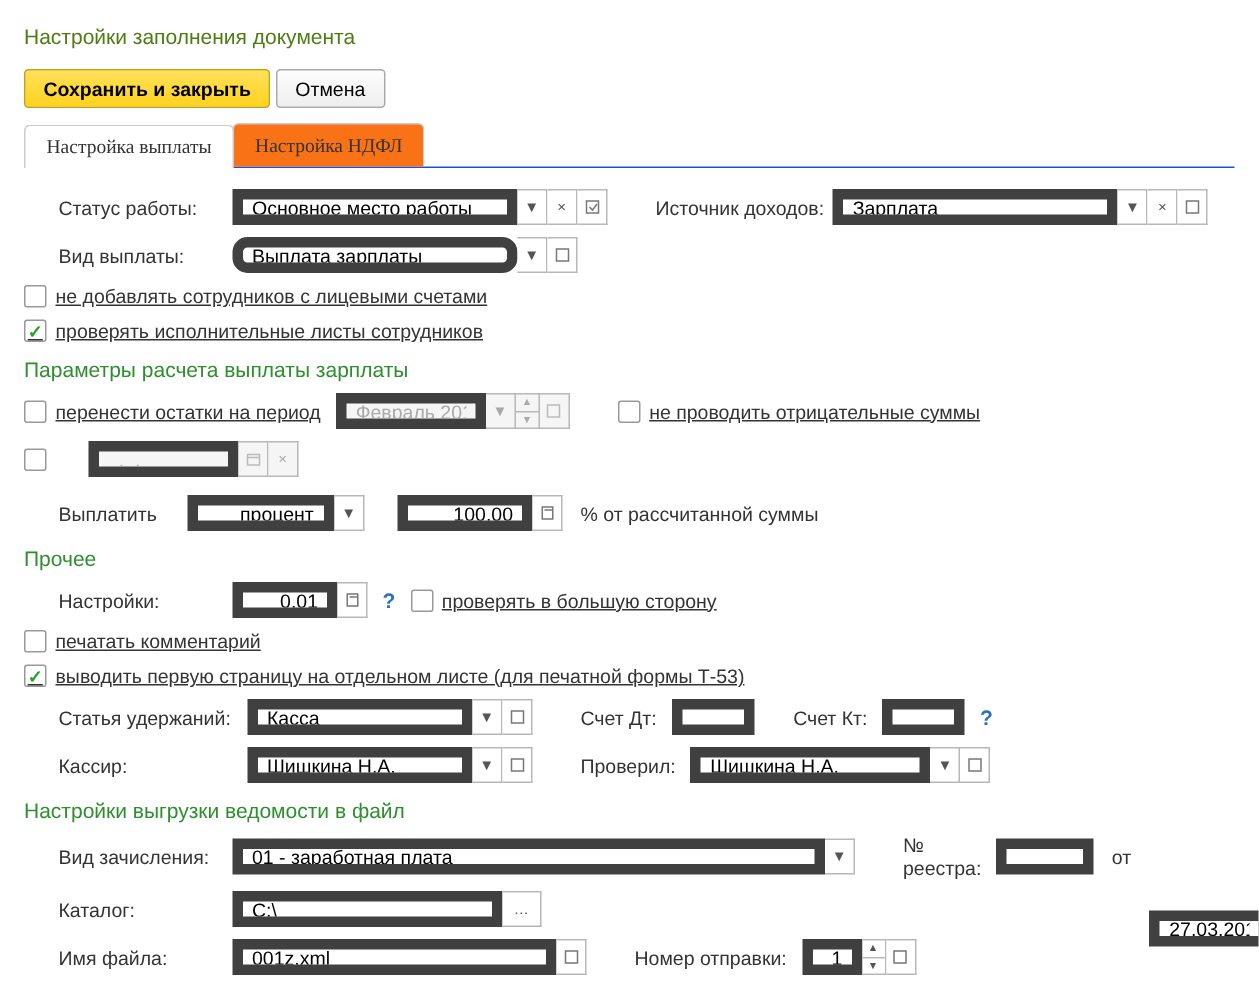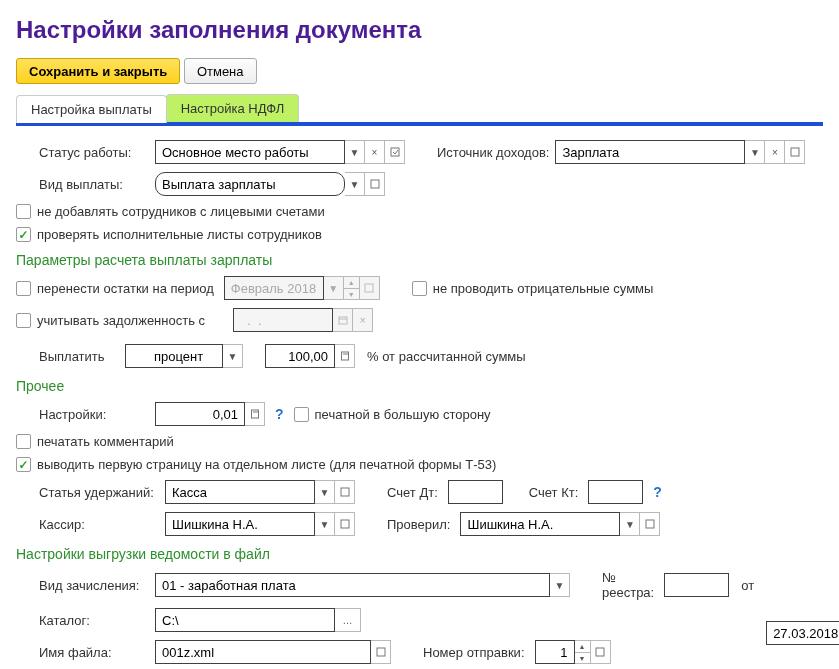--- a/index.html
+++ b/index.html
@@ -6,24 +6,24 @@
   body {
     margin: 0;
     padding: 16px;
     font-family: Arial, sans-serif;
     font-size: 13px;
     color: #333;
     background: #fff;
     width: 839px;
   }
   h1 {
-    font-size: 24px;
-    font-weight: bold;
+    font-size: 14px;
+    font-weight: normal;
     margin: 0 0 14px 0;
-    color: #4c1d95;
+    color: #4d7c0f;
   }
   .toolbar { margin-bottom: 10px; }
   .btn {
     display: inline-flex;
     align-items: center;
     justify-content: center;
     height: 26px;
     padding: 0 12px;
     border: 1px solid #aaa;
     border-radius: 3px;
@@ -31,28 +31,29 @@
     font-size: 13px;
     cursor: pointer;
   }
   .btn-primary {
     background: linear-gradient(#ffe15a,#ffd21f);
     border-color: #c9a20a;
     font-weight: bold;
   }
   .tabs {
     display: flex;
-    border-bottom: 4px solid #1d4ed8;
+    border-bottom: 1px solid #1d4ed8;
     margin-bottom: 14px;
+    font-family: Liberation Serif, serif;
   }
   .tab {
     padding: 6px 14px;
     border: 1px solid #ccc;
     border-bottom: none;
-    background: #bef264;
+    background: #f97316;
     cursor: pointer;
     margin-right: -1px;
     border-top-left-radius: 4px;
     border-top-right-radius: 4px;
     position: relative;
   }
   .tab.active {
     background: #fff;
     top: 1px;
   }
@@ -67,21 +68,21 @@
     flex-shrink: 0;
     margin-left: 23px;
   }
   .label-sm { width: auto; margin-right: 4px; }
   .field {
     display: inline-flex;
     align-items: stretch;
     height: 24px;
   }
   .field input[type="text"] {
-    border: 1px solid #404040;
+    border: 7px solid #404040;
     padding: 0 6px;
     font-size: 13px;
     height: 24px;
     outline: none;
   }
   .mini-btn {
     width: 20px;
     height: 24px;
     border: 1px solid #b8b8b8;
     border-left: none;
@@ -112,20 +113,21 @@
     padding: 0;
     cursor: pointer;
     color: #555;
     display:flex; align-items:center; justify-content:center;
   }
   .spinner button:first-child { border-bottom: none; }
   .checkbox {
     display: inline-flex;
     align-items: center;
     gap: 6px;
+    text-decoration: underline;
   }
   .checkbox .box {
     width: 15px;
     height: 15px;
     border: 1px solid #999;
     border-radius: 2px;
     display: inline-flex;
     align-items: center;
     justify-content: center;
     background: #fff;
@@ -248,21 +250,20 @@
   <div class="gap"></div>
   <label class="checkbox">
     <span class="box"></span>
     <span>не проводить отрицательные суммы</span>
   </label>
 </div>
 
 <div class="row">
   <label class="checkbox">
     <span class="box"></span>
-    <span>учитывать задолженность с</span>
   </label>
   <div class="field disabled" style="margin-left:22px">
     <input type="text" style="width: 100px;" disabled="" value="  .  .    ">
     <button class="mini-btn" disabled="">
         <svg width="10" height="10" viewBox="0 0 10 10">
           <rect x="1" y="2" width="8" height="7" fill="none" stroke="#bbb"></rect>
           <line x1="1" y1="4" x2="9" y2="4" stroke="#bbb"></line>
         </svg>
       </button>
     <button class="mini-btn" disabled="">×</button>
@@ -270,48 +271,48 @@
 </div>
 
 <div class="row" style="margin-top:12px">
   <span class="label" style="width:80px">Выплатить</span>
   <div class="field">
     <input type="text" style="width: 98px; padding-left: 28px;" value="процент">
     <button class="mini-btn">▼</button>
   </div>
   <div style="width:10px"></div>
   <div class="field right-num">
-    <input type="text" style="width: 70px;" value="100,00">
+    <input type="text" style="width: 90px;" value="100,00">
     <button class="mini-btn">
         <svg width="10" height="10" viewBox="0 0 10 10">
           <rect x="1.5" y="1" width="7" height="8" fill="none" stroke="#777"></rect>
           <line x1="3" y1="3" x2="8" y2="3" stroke="#777"></line>
         </svg>
       </button>
   </div>
   <span style="margin-left:6px">% от рассчитанной суммы</span>
 </div>
 
 <div class="section-title">Прочее</div>
 
 <div class="row">
   <span class="label">Настройки:</span>
   <div class="field right-num">
-    <input type="text" style="width: 90px;" value="0,01">
+    <input type="text" style="width: 70px;" value="0,01">
     <button class="mini-btn">
         <svg width="10" height="10" viewBox="0 0 10 10">
           <rect x="1.5" y="1" width="7" height="8" fill="none" stroke="#777"></rect>
           <line x1="3" y1="3" x2="8" y2="3" stroke="#777"></line>
         </svg>
       </button>
   </div>
   <span class="help">?</span>
   <label class="checkbox">
     <span class="box"></span>
-    <span>печатной в большую сторону</span>
+    <span>проверять в большую сторону</span>
   </label>
 </div>
 
 <div class="row">
   <label class="checkbox">
     <span class="box"></span>
     <span>печатать комментарий</span>
   </label>
 </div>
 <div class="row">

